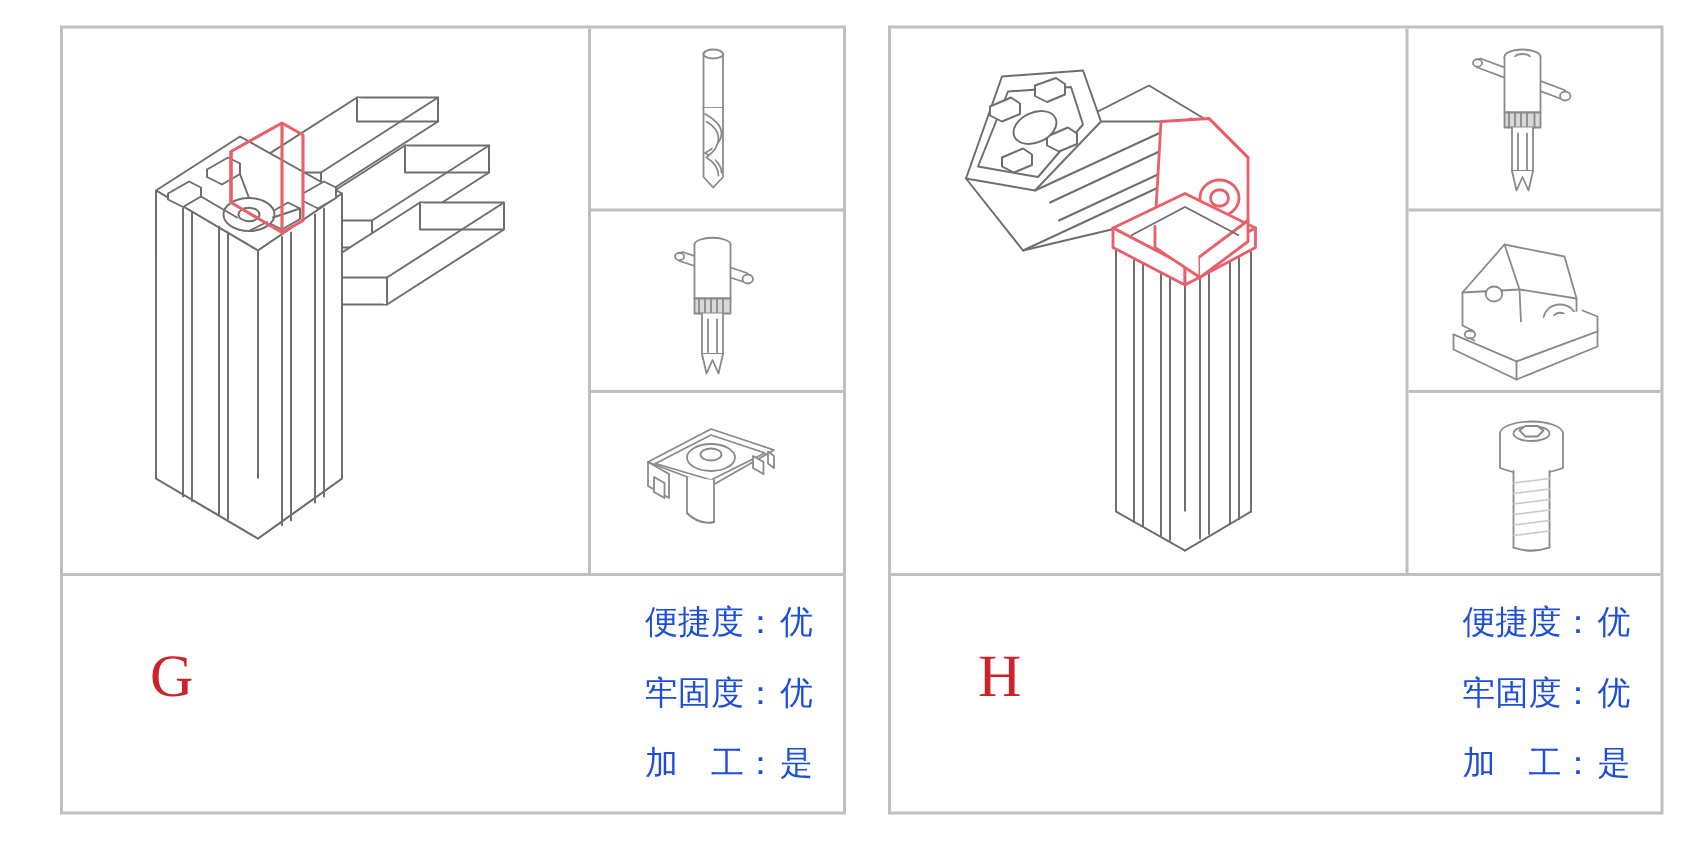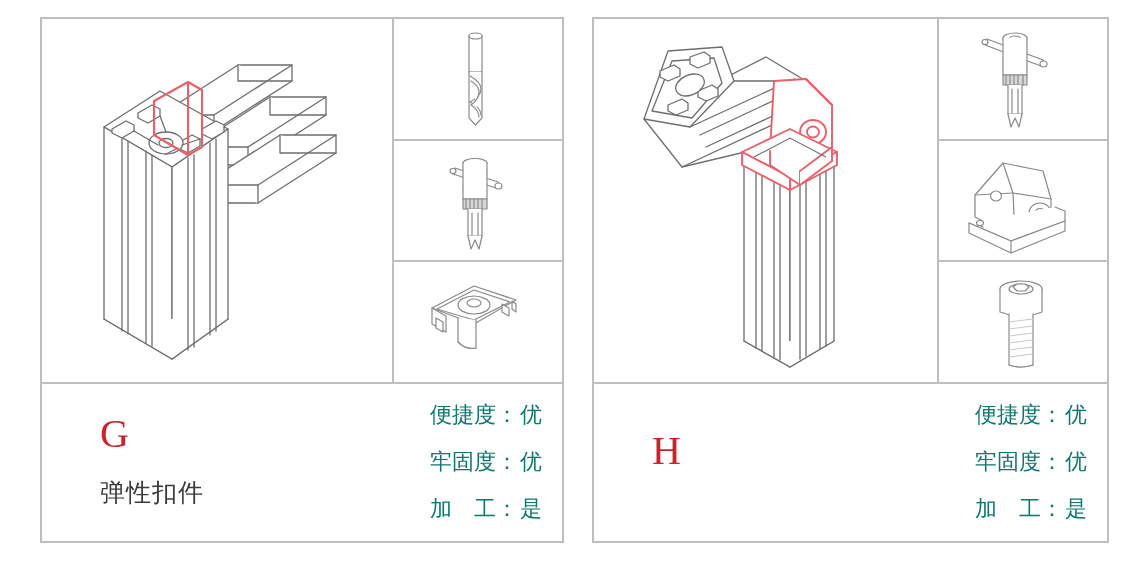--- a/index.html
+++ b/index.html
@@ -102,21 +102,21 @@
     flex-direction: column;
     justify-content: center;
     gap: 17px;
     padding-right: 6px;
   }
   .spec {
     display: flex;
     justify-content: flex-end;
     align-items: baseline;
     font-size: 22px;
-    color: #0f766e;
+    color: #1d4ed8;
     white-space: pre;
     font-family: "DejaVu Sans", "Liberation Sans", sans-serif;
   }
   .spec .spec-label { letter-spacing: 0px; }
   .spec .spec-value { margin-left: 2px; }
 </style>
 </head>
 <body>
 
 <div class="sheet">
@@ -240,21 +240,20 @@
             </g>
           </svg>
         </div>
 
       </div>
     </div>
 
     <div class="card-bottom">
       <div class="cap-left">
         <div class="cap-letter">G</div>
-        <div class="cap-name">弹性扣件</div>
       </div>
       <div class="cap-right">
         <div class="spec">
           <span class="spec-label">便捷度：</span>
           <span class="spec-value">优</span>
         </div>
         <div class="spec">
           <span class="spec-label">牢固度：</span>
           <span class="spec-value">优</span>
         </div>

